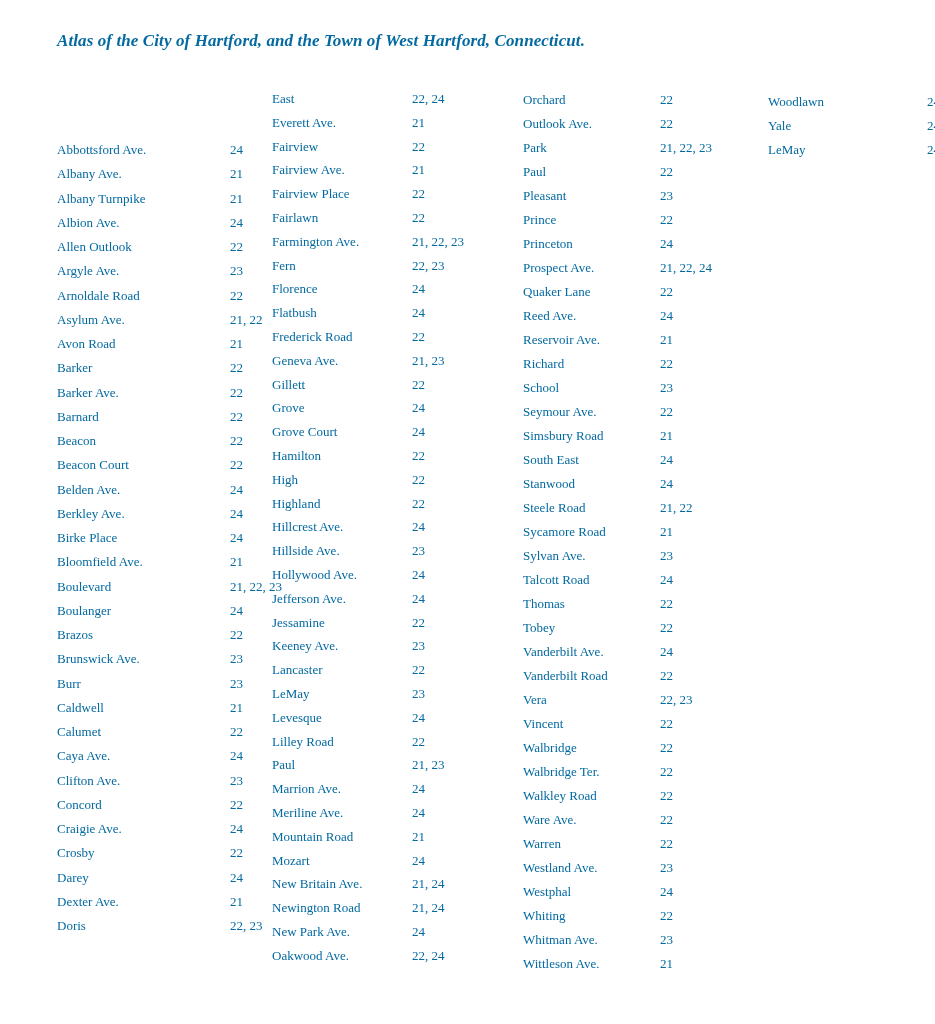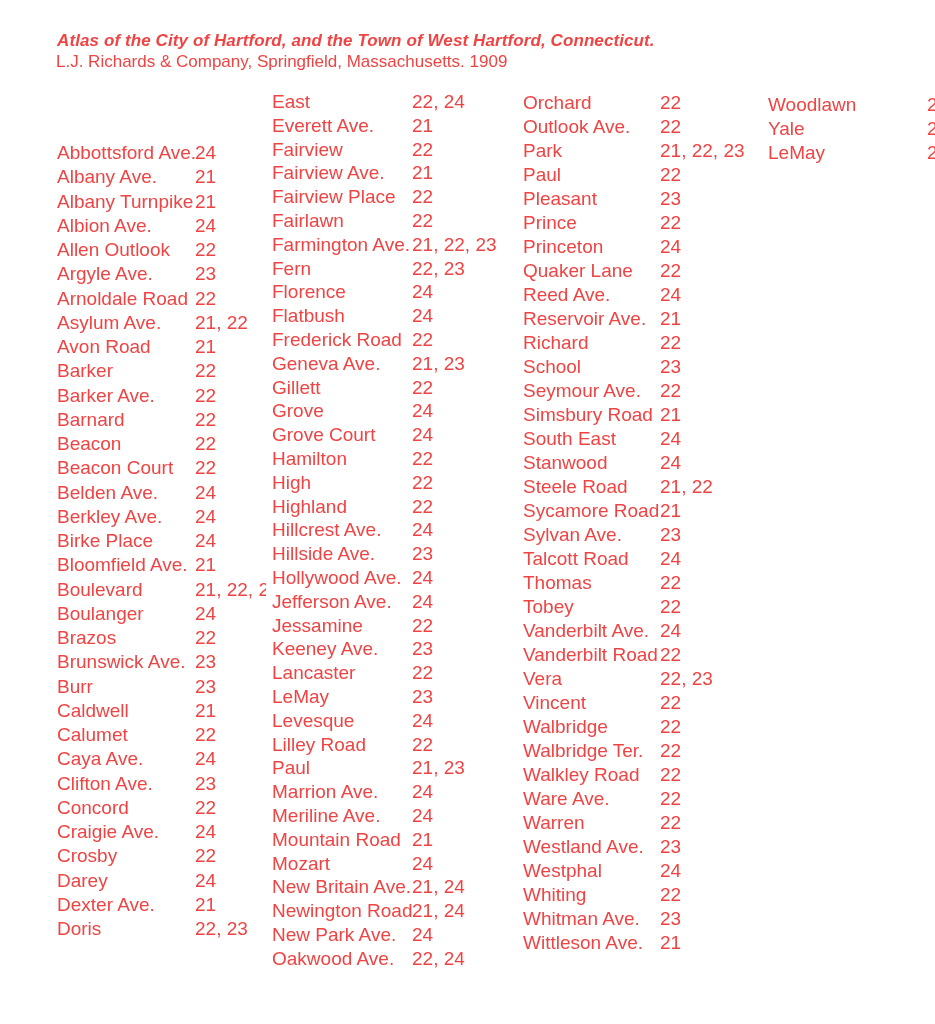--- a/index.html
+++ b/index.html
@@ -5,22 +5,22 @@
   html, body {
     margin: 0;
     padding: 0;
     background: #ffffff;
   }
   .page {
     position: relative;
     width: 935px;
     height: 972px;
     background: #ffffff;
-    font-family: Liberation Sans, sans-serif;
-    color: #ef4444;
+    font-family: Liberation Serif, serif;
+    color: #0369a1;
     overflow: hidden;
   }
   .title {
     position: absolute;
     left: 57px;
     top: 31px;
     font-size: 17px;
     font-weight: bold;
     font-style: italic;
     white-space: nowrap;
@@ -38,31 +38,31 @@
     left: 57px;
     top: 94px;
     width: 212px;
     display: flex;
     font-size: 17px;
   }
   .col-headers .street-h { width: 138px; flex: 0 0 138px; }
   .col-headers .plate-h  { flex: 1; }
   .col {
     position: absolute;
-    font-size: 19px;
+    font-size: 13px;
   }
   .col .row {
     display: flex;
     white-space: nowrap;
     align-items: baseline;
     line-height: 1.18;
   }
   
   .col1 { left: 57px;  top: 142px; width: 212px; }
-  .col1 .row { height: 24.25px; }
+  .col1 .row { height: 24.25px; gap: 35px; }
   .col1 .street { width: 138px; flex: 0 0 138px; overflow: hidden; }
   .col1 .plate  { width: 71px;  flex: 0 0 71px;  overflow: hidden; }
   
   .col2 { left: 272px; top: 91px;  width: 232px; }
   .col2 .row { height: 23.8px; }
   .col2 .street { width: 140px; flex: 0 0 140px; }
   .col2 .plate  { flex: 1; }
   
   .col3 { left: 523px; top: 92px;  width: 232px; }
   .col3 .row { height: 24px; }
@@ -72,21 +72,20 @@
   .col4 { left: 768px; top: 94px;  width: 167px; }
   .col4 .row { height: 24px; gap: 24px; }
   .col4 .street { width: 135px; flex: 0 0 135px; }
   .col4 .plate  { flex: 1; }
 </style>
 </head>
 <body>
 
 <div class="page">
   <div class="title">Atlas of the City of Hartford, and the Town of West Hartford, Connecticut.</div>
-  <div class="subtitle">L.J. Richards &amp; Company, Springfield, Massachusetts. 1909</div>
 
 
   <div class="col col1">
       <div class="row">
         <span class="street">Abbottsford Ave.</span>
         <span class="plate">24</span>
       </div>
       <div class="row">
         <span class="street">Albany Ave.</span>
         <span class="plate">21</span>
@@ -387,20 +386,24 @@
         <span class="street">Pleasant</span>
         <span class="plate">23</span>
       </div>
       <div class="row">
         <span class="street">Prince</span>
         <span class="plate">22</span>
       </div>
       <div class="row">
         <span class="street">Princeton</span>
         <span class="plate">24</span>
+      </div>
+      <div class="row">
+        <span class="street">Prospect Ave.</span>
+        <span class="plate">21, 22, 24</span>
       </div>
       <div class="row">
         <span class="street">Quaker Lane</span>
         <span class="plate">22</span>
       </div>
       <div class="row">
         <span class="street">Reed Ave.</span>
         <span class="plate">24</span>
       </div>
       <div class="row">

